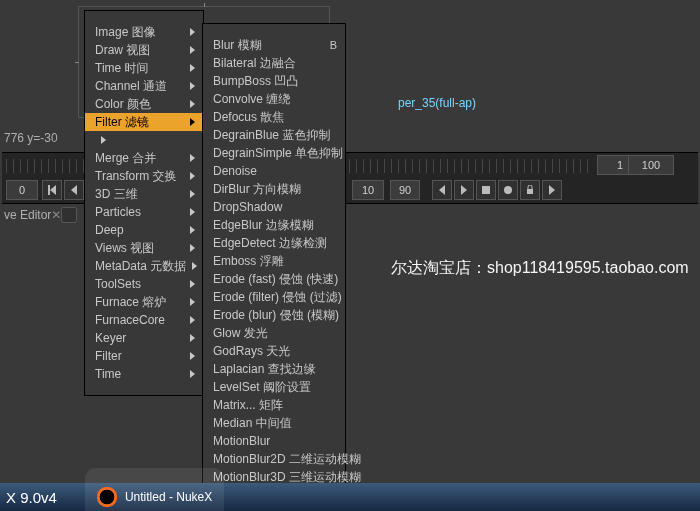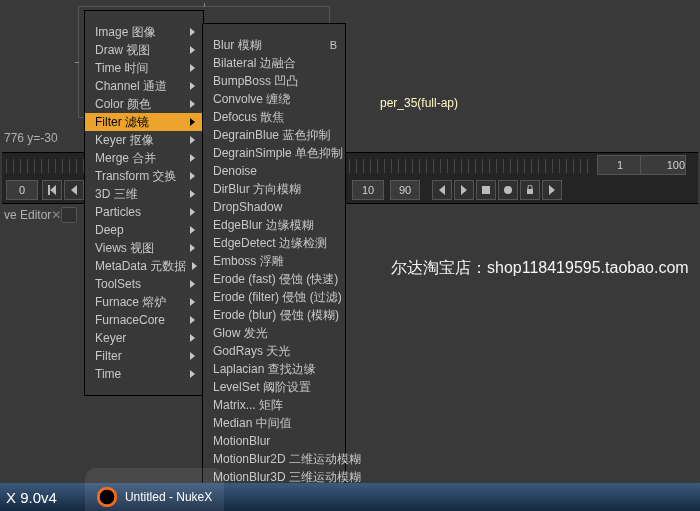--- a/index.html
+++ b/index.html
@@ -10,21 +10,21 @@
     background: #393939;
     font-family: "Segoe UI", Arial, sans-serif;
     font-size: 12px;
     color: #c8c8c8;
     overflow: hidden;
     position: relative;
   }
 
   
   .bg-status { position:absolute; top:131px; left:4px; color:#b0b0b0; }
-  .bg-label-right { position:absolute; top:96px; left:336px; color:#fef9c3;padding-left:44px; }
+  .bg-label-right { position:absolute; top:96px; left:354px; color:#7dd3fc;padding-left:44px; }
   .bg-curve-ed { position:absolute; top:207px; left:4px; display:flex; align-items:center; color:#b0b0b0;}
   .bg-curve-ed .ed-label { color:#b0b0b0;}
   .bg-curve-ed .x       { color:#888; }
   .bg-curve-ed .btn     { width:14px;height:14px;border:1px solid #555;border-radius:2px;background:#303030;display:inline-block;}
   .wm { position:absolute; top:258px; left:364px; color:#f5f5f5; font-size:16px;margin-left:27px;}
   .viewer-btn {
      position:absolute; top:344px; left:155px;
      background:#7a7a7a; color:#101010; border-radius:3px;
      padding:2px 10px; font-size:11px;
   }
@@ -34,21 +34,21 @@
     position:absolute; top:152px; left:2px;
     width:696px; height:50px;
     background:#242424; border-top:1px solid #000; border-bottom:1px solid #000;
   }
   .tl .ruler { position:absolute; top:6px; left:4px; right:110px; height:14px;
                background-image:repeating-linear-gradient(to right,#888 0,#888 1px,transparent 1px,transparent 7px);
                opacity:0.35;}
   .tl .numbox { position:absolute; top:2px; width:44px; height:18px; line-height:18px; text-align:center;
                 background:#3b3b3b; border:1px solid #555; color:#d0d0d0; font-size:11px;}
   .tl .numbox.nb1 { right:55px; }
-  .tl .numbox.nb2 { right:12px;text-align:right; }
+  .tl .numbox.nb2 { right:24px; }
   .tl .numbox.nb3 { top:27px; left:4px; width:30px; }
   .tl .numbox.nb4 { top:27px; width:30px; }
   .tl .tbtn { position:absolute; top:27px; width:18px; height:18px; background:#303030;
               border:1px solid #555; display:flex; align-items:center; justify-content:center; }
   .tl .tbtn svg { width:10px; height:10px; fill:#bbb; }
 
   
   .menu, .submenu {
      position:absolute;
      background:#383838;
@@ -189,21 +189,20 @@
     </div>
     <div class="mi">
       <span class="lbl">Color 颜色</span>
       <span class="arr"></span>
     </div>
     <div class="mi hl">
       <span class="lbl">Filter 滤镜</span>
       <span class="arr"></span>
     </div>
     <div class="mi">
-      <span class="lbl">Keyer 抠像</span>
       <span class="arr"></span>
     </div>
     <div class="mi">
       <span class="lbl">Merge 合并</span>
       <span class="arr"></span>
     </div>
     <div class="mi">
       <span class="lbl">Transform 交换</span>
       <span class="arr"></span>
     </div>

